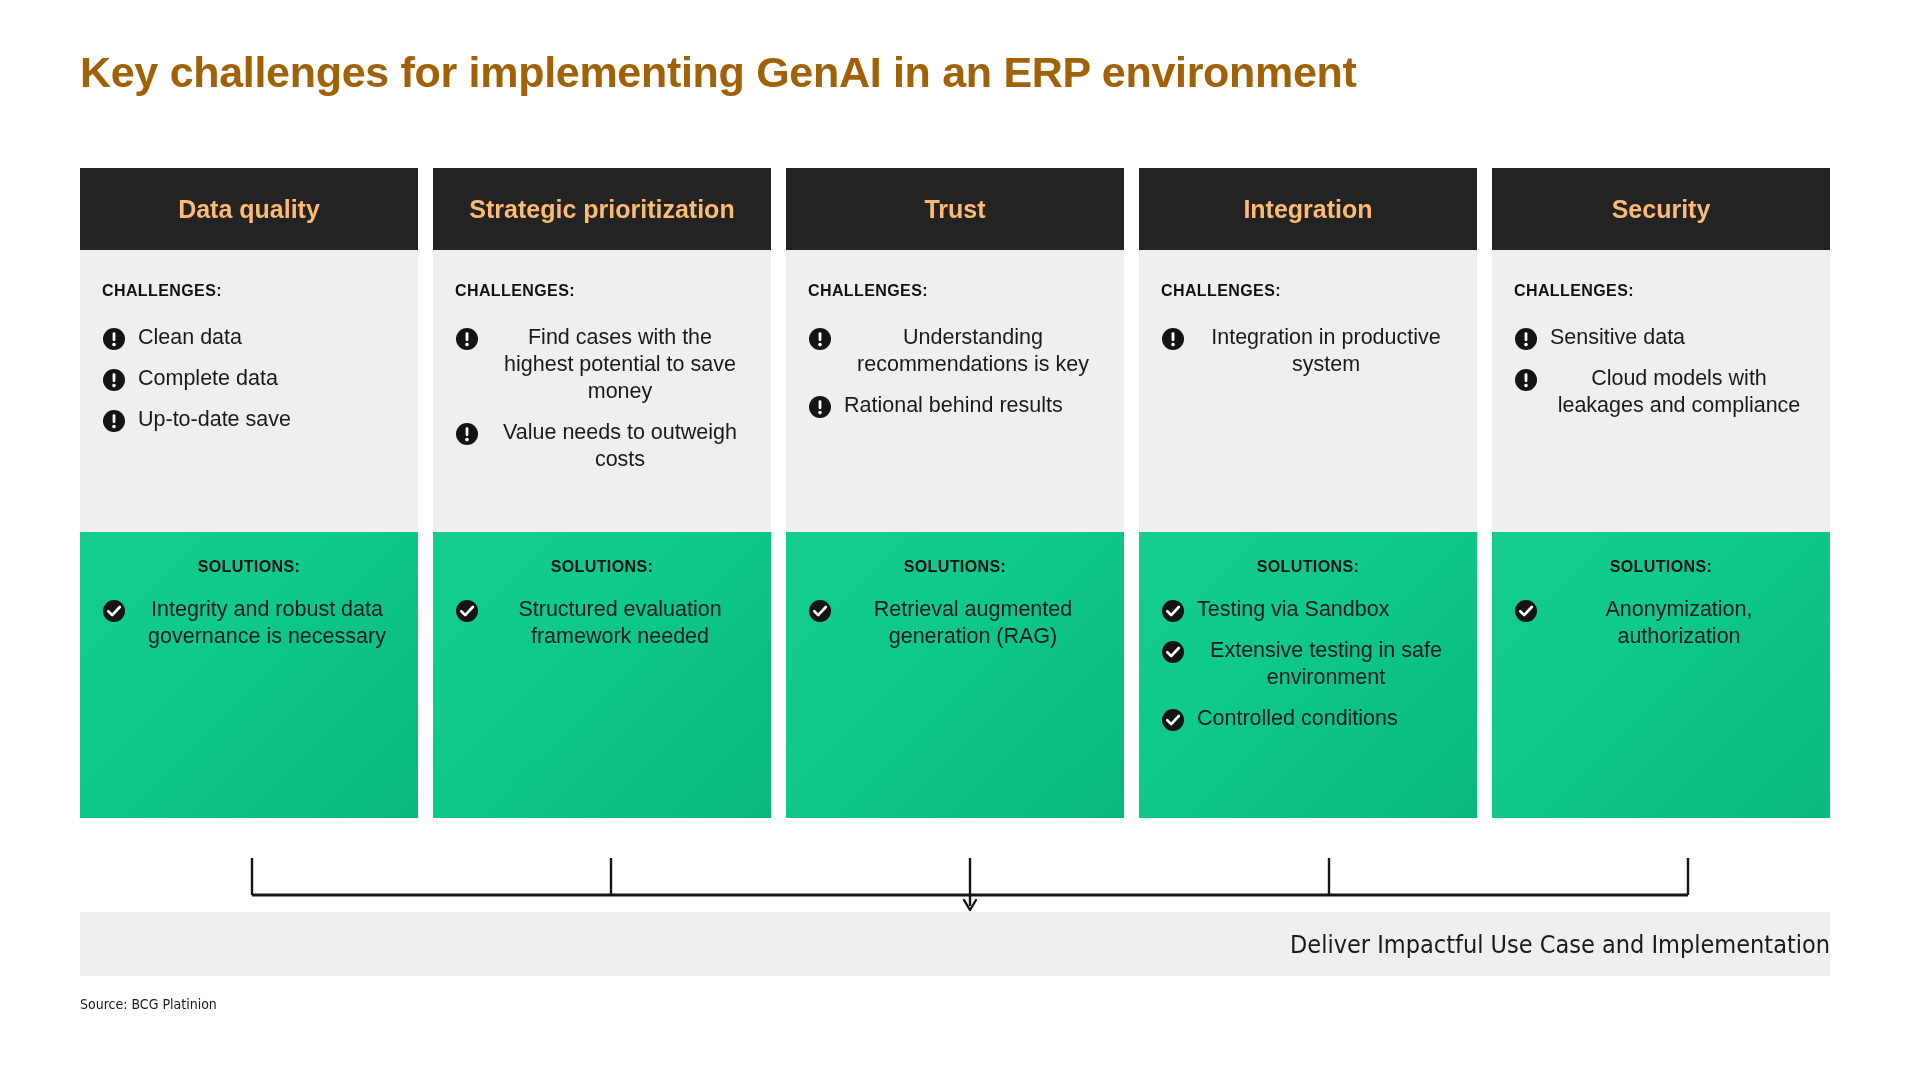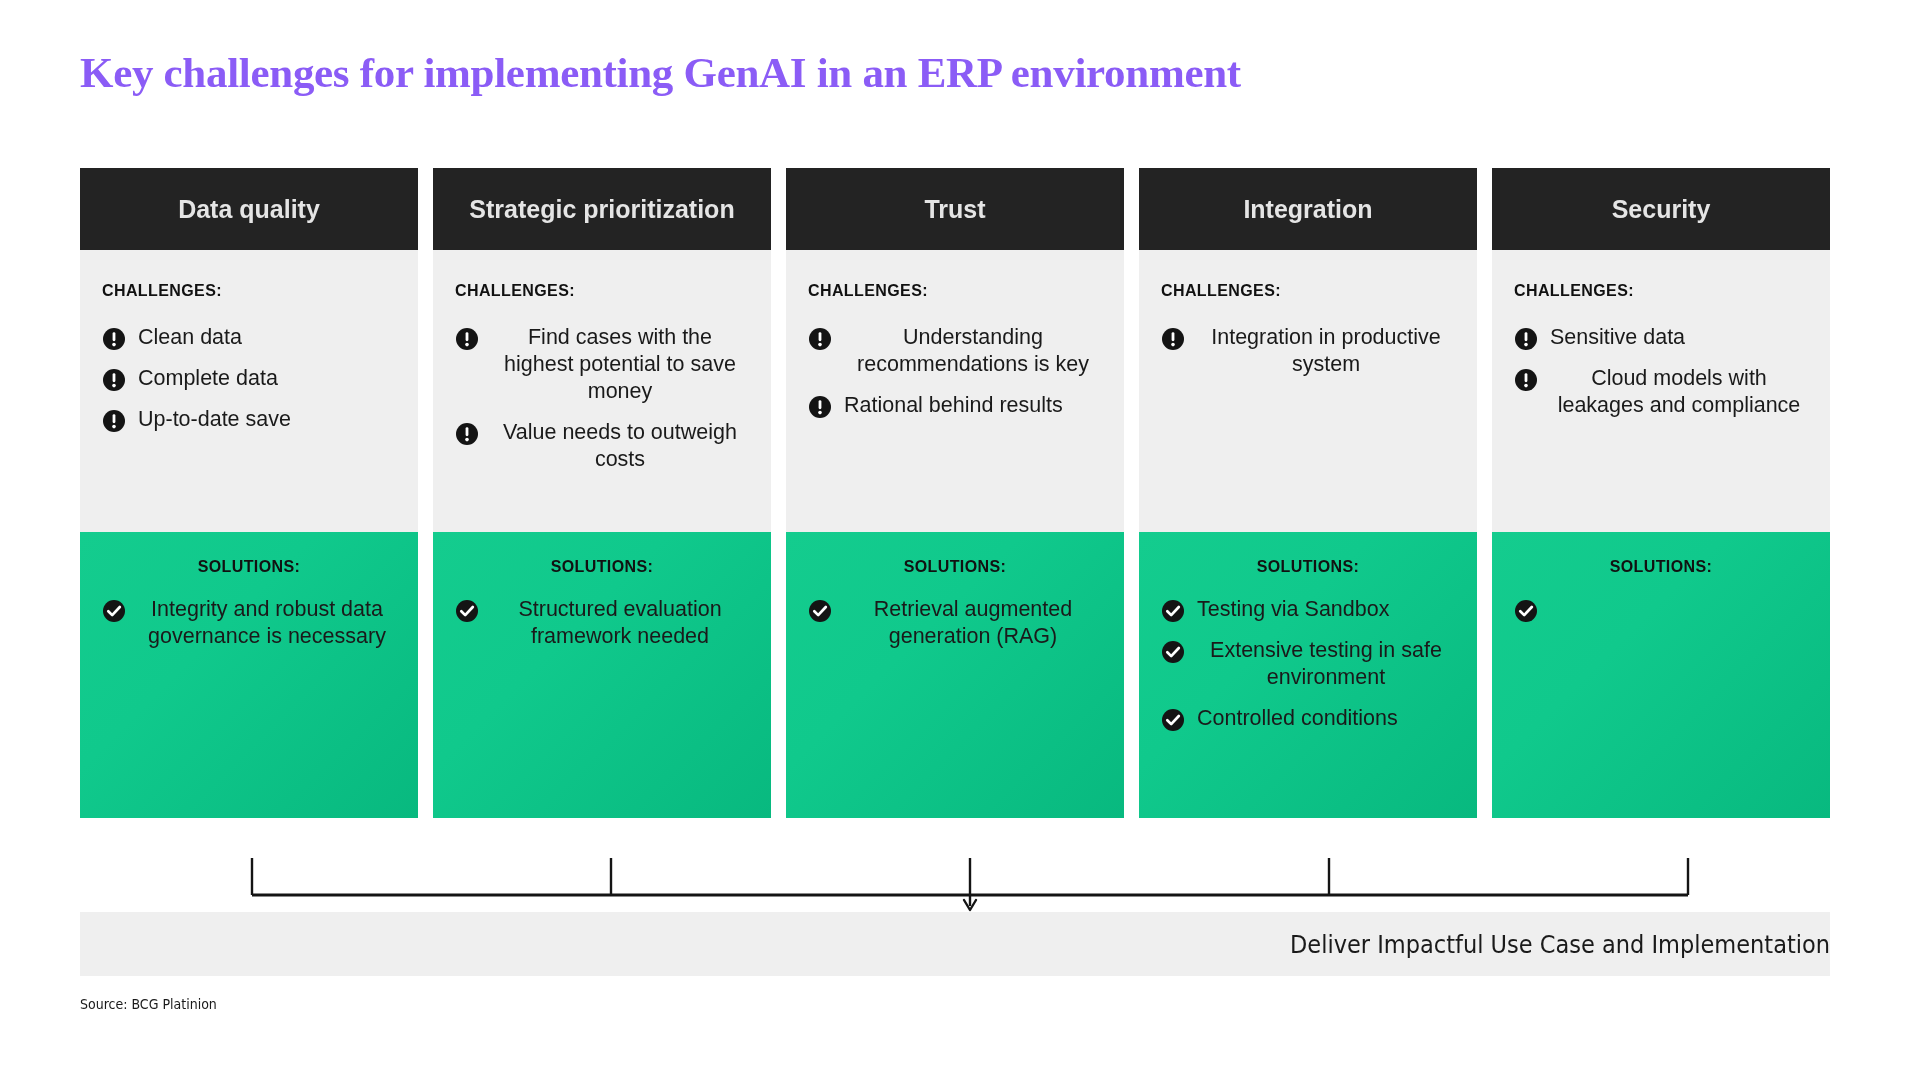--- a/index.html
+++ b/index.html
@@ -8,44 +8,44 @@
     background:#ffffff;
     font-family:"Liberation Sans", sans-serif;
     overflow:hidden;
     position:relative;
   }
   #slide{position:absolute;left:0;top:0;width:1920px;height:1080px;}
 
   .title{
     position:absolute;
     left:80px; top:48px;
-    font-family:Liberation Serif, serif;
+    font-family:Liberation Sans, sans-serif;
     font-size:43px;
     font-weight:bold;
     letter-spacing:-0.3px;
-    color:#8b5cf6;
+    color:#a16207;
     white-space:nowrap;
   }
 
   .grid{
     position:absolute;
     left:80px; top:168px;
     width:1750px;
     display:flex;
     gap:15px;
   }
   .col{
     width:344px;
     display:flex;
     flex-direction:column;
   }
   .col-header{
     height:82px;
     background:#232323;
-    color:#e5e5e5;
+    color:#fdba74;
     display:flex;
     align-items:center;
     justify-content:center;
     text-align:center;
     font-size:25px;
     font-weight:bold;
     line-height:1.12;
     padding:0 8px;
     box-sizing:border-box;
   }
@@ -343,20 +343,21 @@
         <div class="col-solutions">
           <div class="section-label sol-label">SOLUTIONS:</div>
           <ul class="items">
             <li>
               <span class="bullet-icon">
                 <svg viewBox="0 0 24 24" aria-hidden="true">
                   <circle cx="12" cy="12" r="11" fill="#141414"></circle>
                   <path d="M6.3 12.3 L10.2 16.1 L17.8 8.0" fill="none" stroke="#ffffff" stroke-width="2.7" stroke-linecap="round" stroke-linejoin="round"></path>
                 </svg>
               </span>
+              <span class="item-text">Anonymization, authorization</span>
             </li>
           </ul>
         </div>
       </div>
     </div>
 
   <svg class="connector" viewBox="0 0 1920 62" width="1920" height="62">
       <line x1="252" y1="8" x2="252" y2="45" stroke="#141414" stroke-width="2.4"></line>
       <line x1="611" y1="8" x2="611" y2="45" stroke="#141414" stroke-width="2.4"></line>
       <line x1="970" y1="8" x2="970" y2="45" stroke="#141414" stroke-width="2.4"></line>

